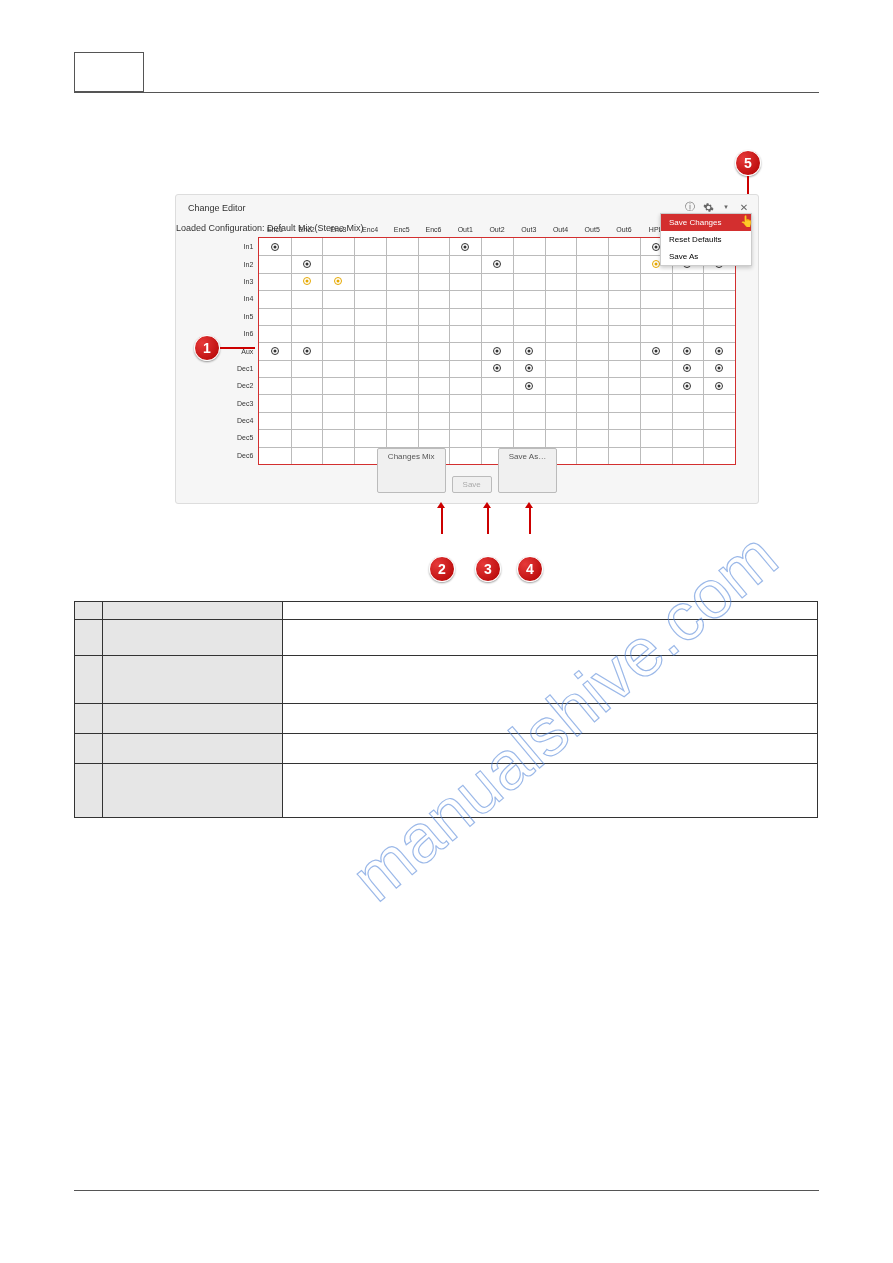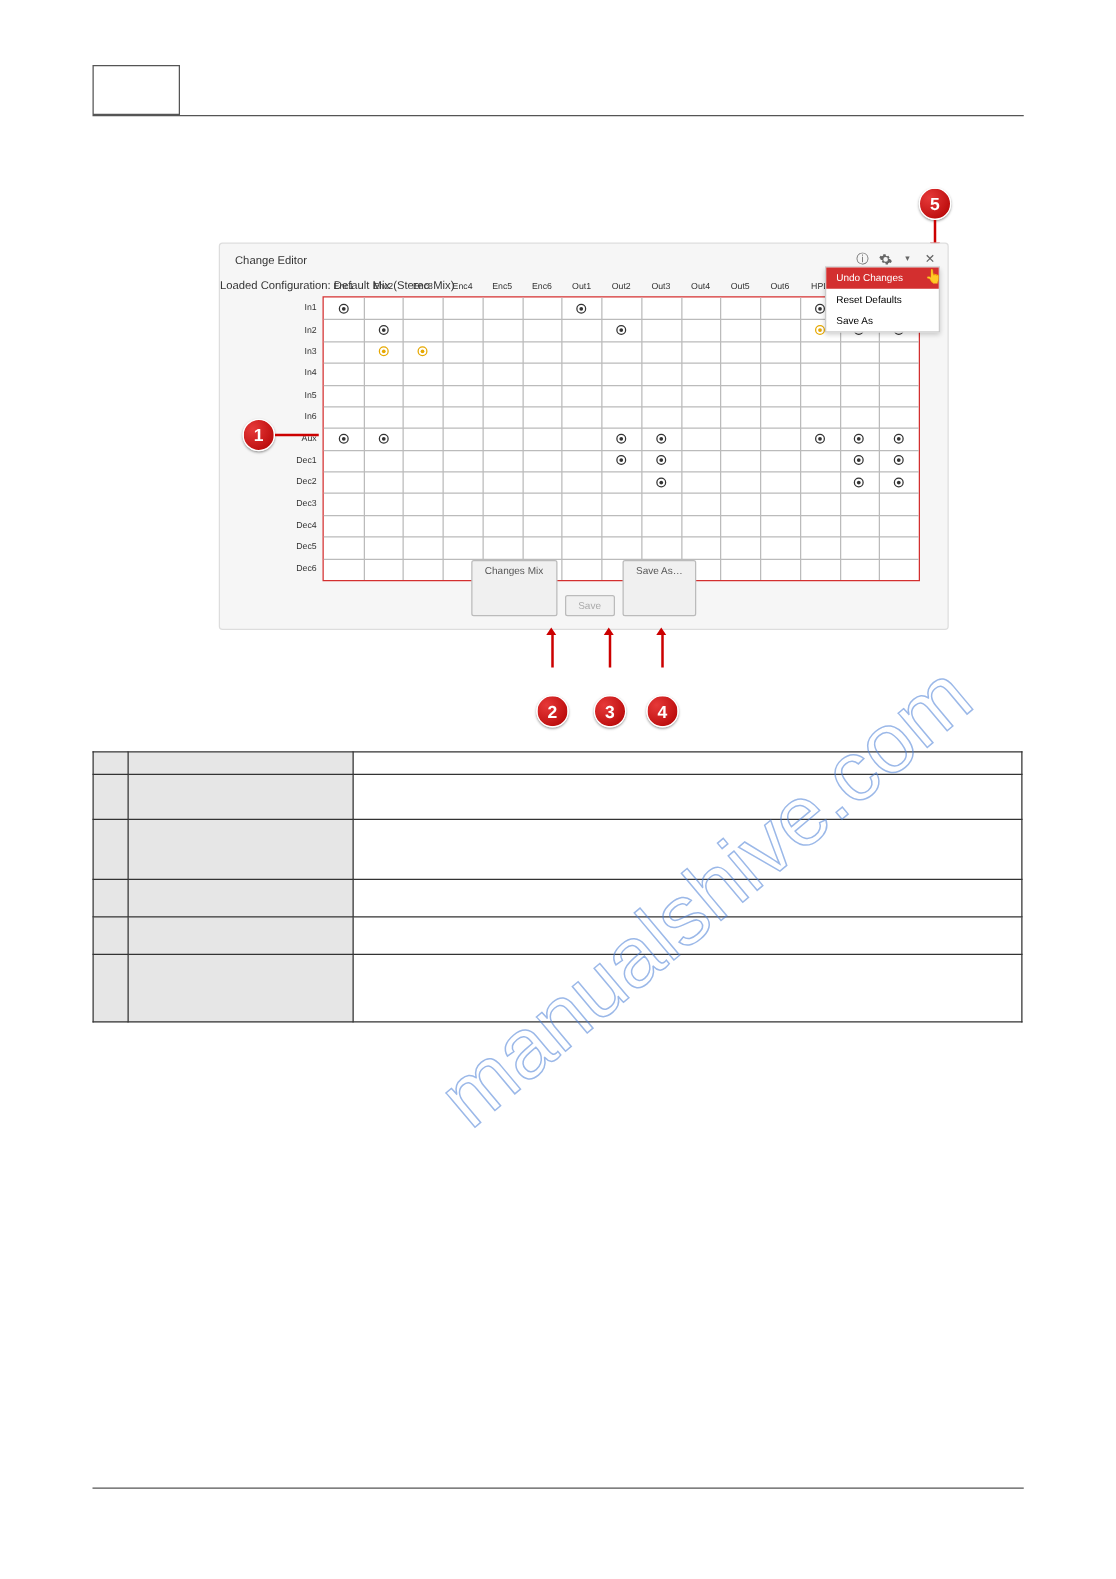--- a/index.html
+++ b/index.html
@@ -85,21 +85,21 @@
         <svg viewBox="0 0 24 24">
             <path fill="#666" d="M12 8a4 4 0 100 8 4 4 0 000-8zm9 4a7 7 0 01-.1 1.2l2.1 1.6-2 3.5-2.5-1a7 7 0 01-2 1.2l-.4 2.6h-4l-.4-2.6a7 7 0 01-2-1.2l-2.5 1-2-3.5 2.1-1.6A7 7 0 013 12a7 7 0 01.1-1.2L1 9.2l2-3.5 2.5 1a7 7 0 012-1.2L8 2.9h4l.4 2.6a7 7 0 012 1.2l2.5-1 2 3.5-2.1 1.6A7 7 0 0121 12z"></path>
           </svg>
       </span>
       <span class="panel-icon" style="font-size:7px;">▾</span>
       <span class="panel-icon">✕</span>
     </div>
     <div class="loaded-config">Loaded Configuration: Default Mix (Stereo Mix)</div>
 
     <div class="dropdown-menu">
-      <div class="dropdown-item active">Undo Changes</div>
+      <div class="dropdown-item active">Save Changes</div>
       <div class="dropdown-item">Reset Defaults</div>
       <div class="dropdown-item">Save As</div>
     </div>
     <div class="cursor-hand">👆</div>
 
     <div class="grid-wrap">
       <div class="col-headers" id="col-headers">
           <div class="col-h">Enc1</div>
           <div class="col-h">Enc2</div>
           <div class="col-h">Enc3</div>

